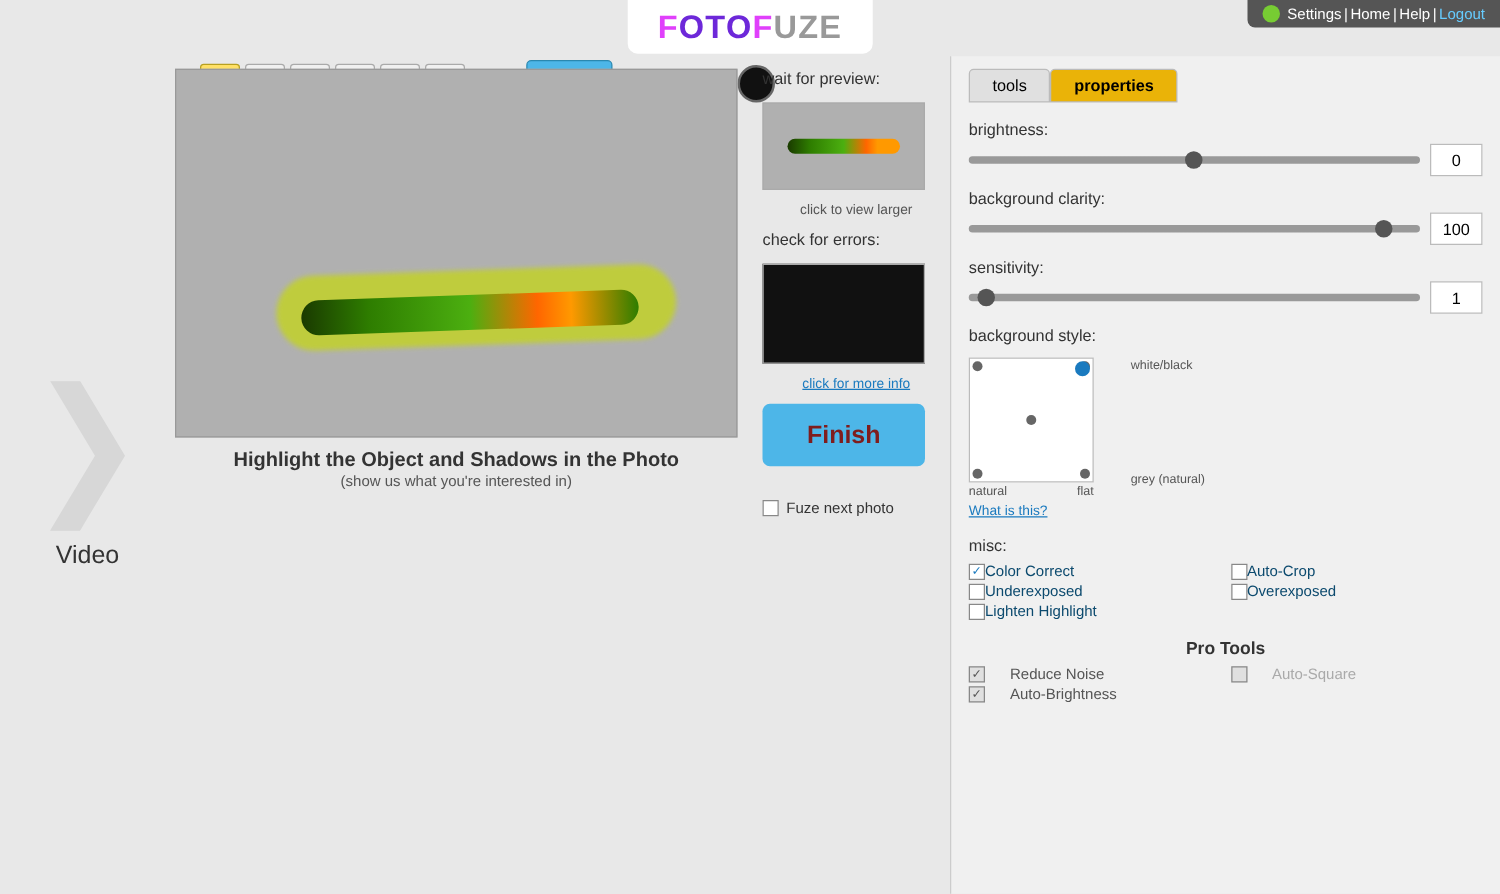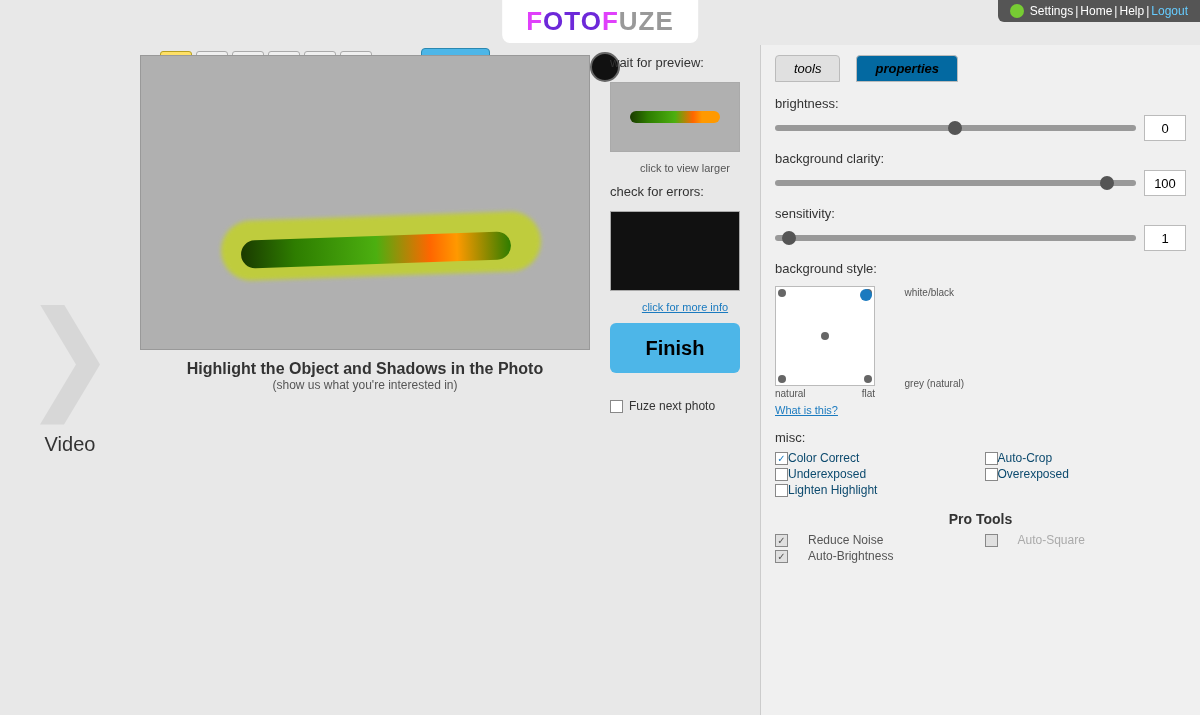--- a/index.html
+++ b/index.html
@@ -214,21 +214,21 @@
     .error-link {
       font-size: 11px;
       color: #1a7abf;
       text-decoration: underline;
       text-align: center;
       cursor: pointer;
     }
     .finish-btn {
       width: 130px; height: 50px;
       background: #4db6e8;
-      color: #000000;
+      color: #7f1d1d;
       font-size: 20px;
       font-weight: bold;
       border: none;
       border-radius: 6px;
       cursor: pointer;
       display: flex; align-items: center; justify-content: center;
     }
     .fuze-next {
       display: flex; align-items: center; gap: 6px;
       font-size: 12px; color: #333; margin-top: 16px;
@@ -236,32 +236,32 @@
 
     
     #properties-panel {
       flex: 1;
       background: #f0f0f0;
       padding: 10px 14px;
       border-left: 1px solid #ccc;
       min-width: 240px;
     }
     .panel-tabs {
-      display: flex; gap: 16px; margin-bottom: 14px; font-style: italic;
+      display: flex; gap: 0; margin-bottom: 14px;
     }
     .panel-tab {
       padding: 5px 18px;
       border: 1px solid #bbb;
       background: #e0e0e0;
       cursor: pointer;
       font-size: 13px;
       border-radius: 4px 4px 0 0;
     }
     .panel-tab.active {
-      background: #0369a1;
+      background: #eab308;
       font-weight: bold;
     }
     .prop-label {
       font-size: 13px;
       color: #333;
       margin-bottom: 4px;
       margin-top: 10px;
     }
     .prop-row {
       display: flex; align-items: center; gap: 8px; margin-bottom: 6px;

